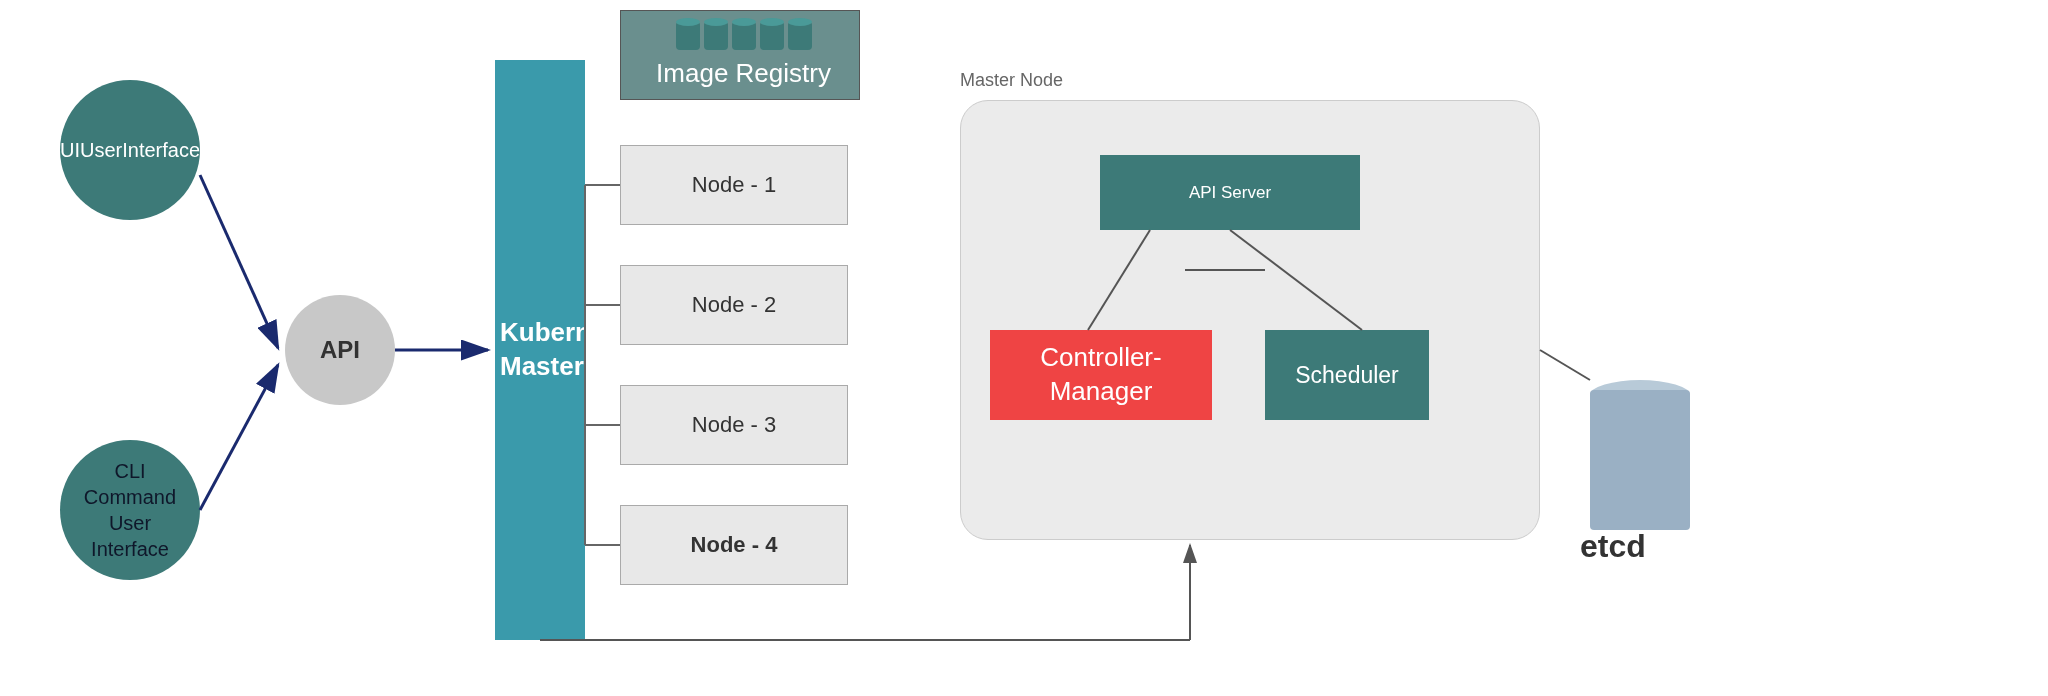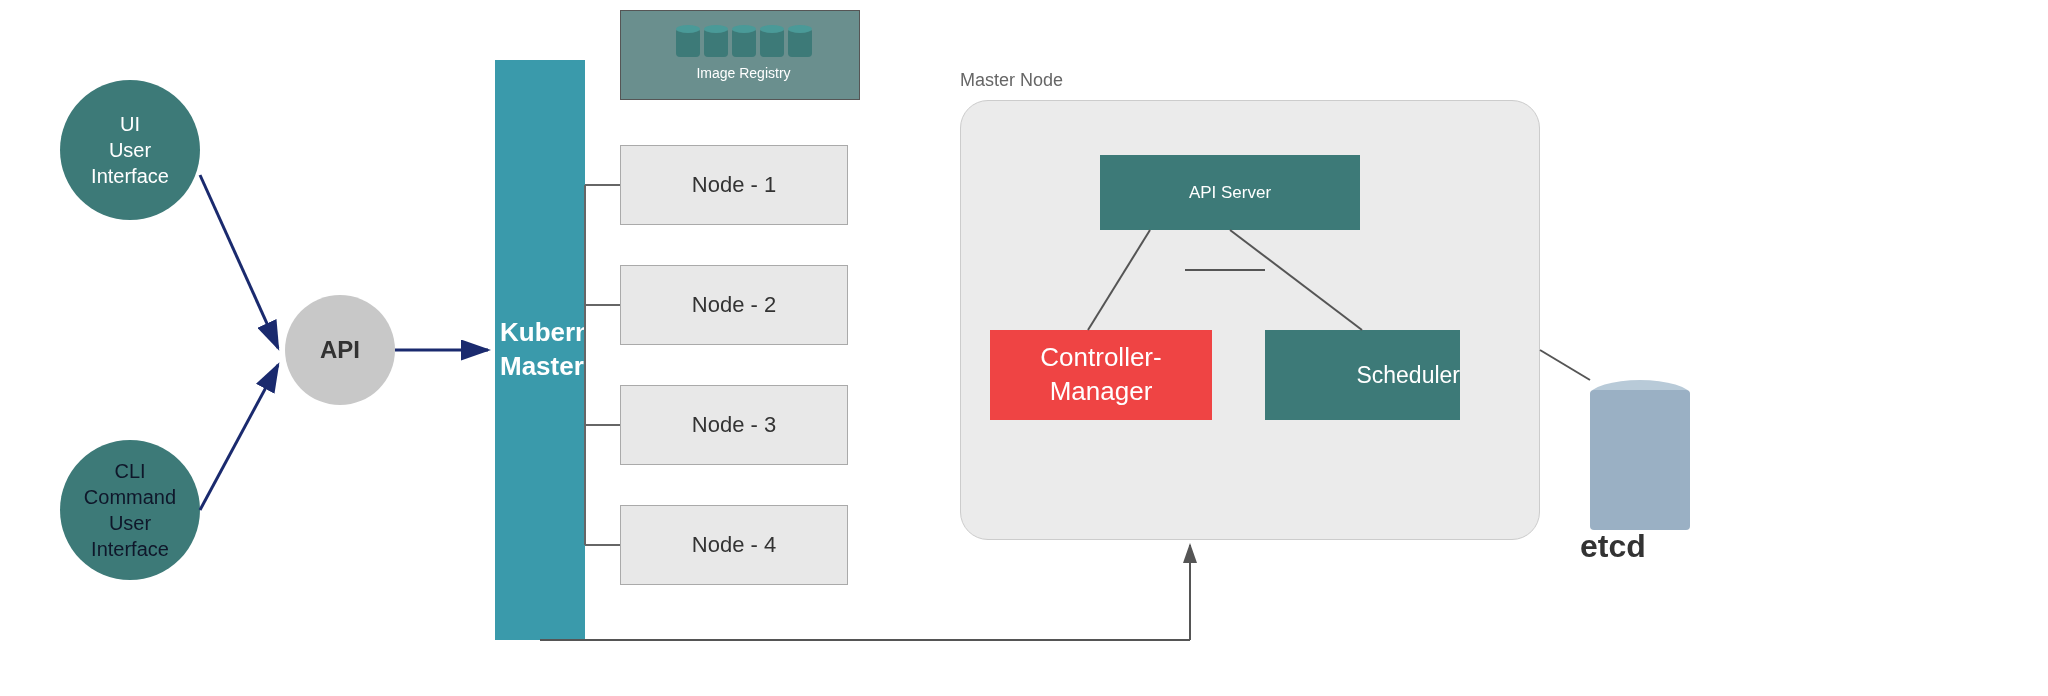--- a/index.html
+++ b/index.html
@@ -24,21 +24,21 @@
       position: absolute;
       left: 60px;
       top: 80px;
       width: 140px;
       height: 140px;
       border-radius: 50%;
       background: #3d7a78;
       display: flex;
       align-items: center;
       justify-content: center;
-      flex-direction: column;
+      flex-direction: row;
       color: #fff;
       font-size: 20px;
       font-weight: 500;
       text-align: center;
       line-height: 1.3;
     }
 
     
     .cli-circle {
       position: absolute;
@@ -120,21 +120,21 @@
       top: 10px;
       width: 240px;
       height: 90px;
       background: #6a8f8e;
       border: 1px solid #555;
       display: flex;
       flex-direction: column;
       align-items: center;
       justify-content: center;
       color: #fff;
-      font-size: 14px;
+      font-size: 26px;
       font-weight: 500;
       padding-left: 7px;
     }
 
     .cylinder-group {
       display: flex;
       gap: 4px;
       margin-bottom: 4px;
     }
     .small-cylinder {
@@ -208,26 +208,26 @@
       font-weight: 500;
       text-align: center;
       line-height: 1.3;
     }
 
     
     .scheduler-box {
       position: absolute;
       left: 1265px;
       top: 330px;
-      width: 195px;
+      width: 164px;
       height: 90px;
       background: #3d7a78;
       display: flex;
       align-items: center;
-      justify-content: flex-end;
+      justify-content: center;
       color: #fff;
       font-size: 23px;
       font-weight: 500;
     }
 
     
     .etcd-cylinder {
       position: absolute;
       left: 1590px;
       top: 380px;
@@ -333,21 +333,21 @@
   </div>
 
   <div class="node-box" style="left:620px; top:265px;">
     <span>Node - 2</span>
   </div>
 
   <div class="node-box" style="left:620px; top:385px;">
     <span>Node - 3</span>
   </div>
 
-  <div class="node-box" style="left:620px; top:505px;">
+  <div class="node-box" style="left:620px; top:505px;font-weight:bold;">
     <span>Node - 4</span>
   </div>
 
   <div class="master-node-label">
     <span>Master Node</span>
   </div>
 
   <div class="master-node-area"></div>
 
   <div class="api-server-box">

